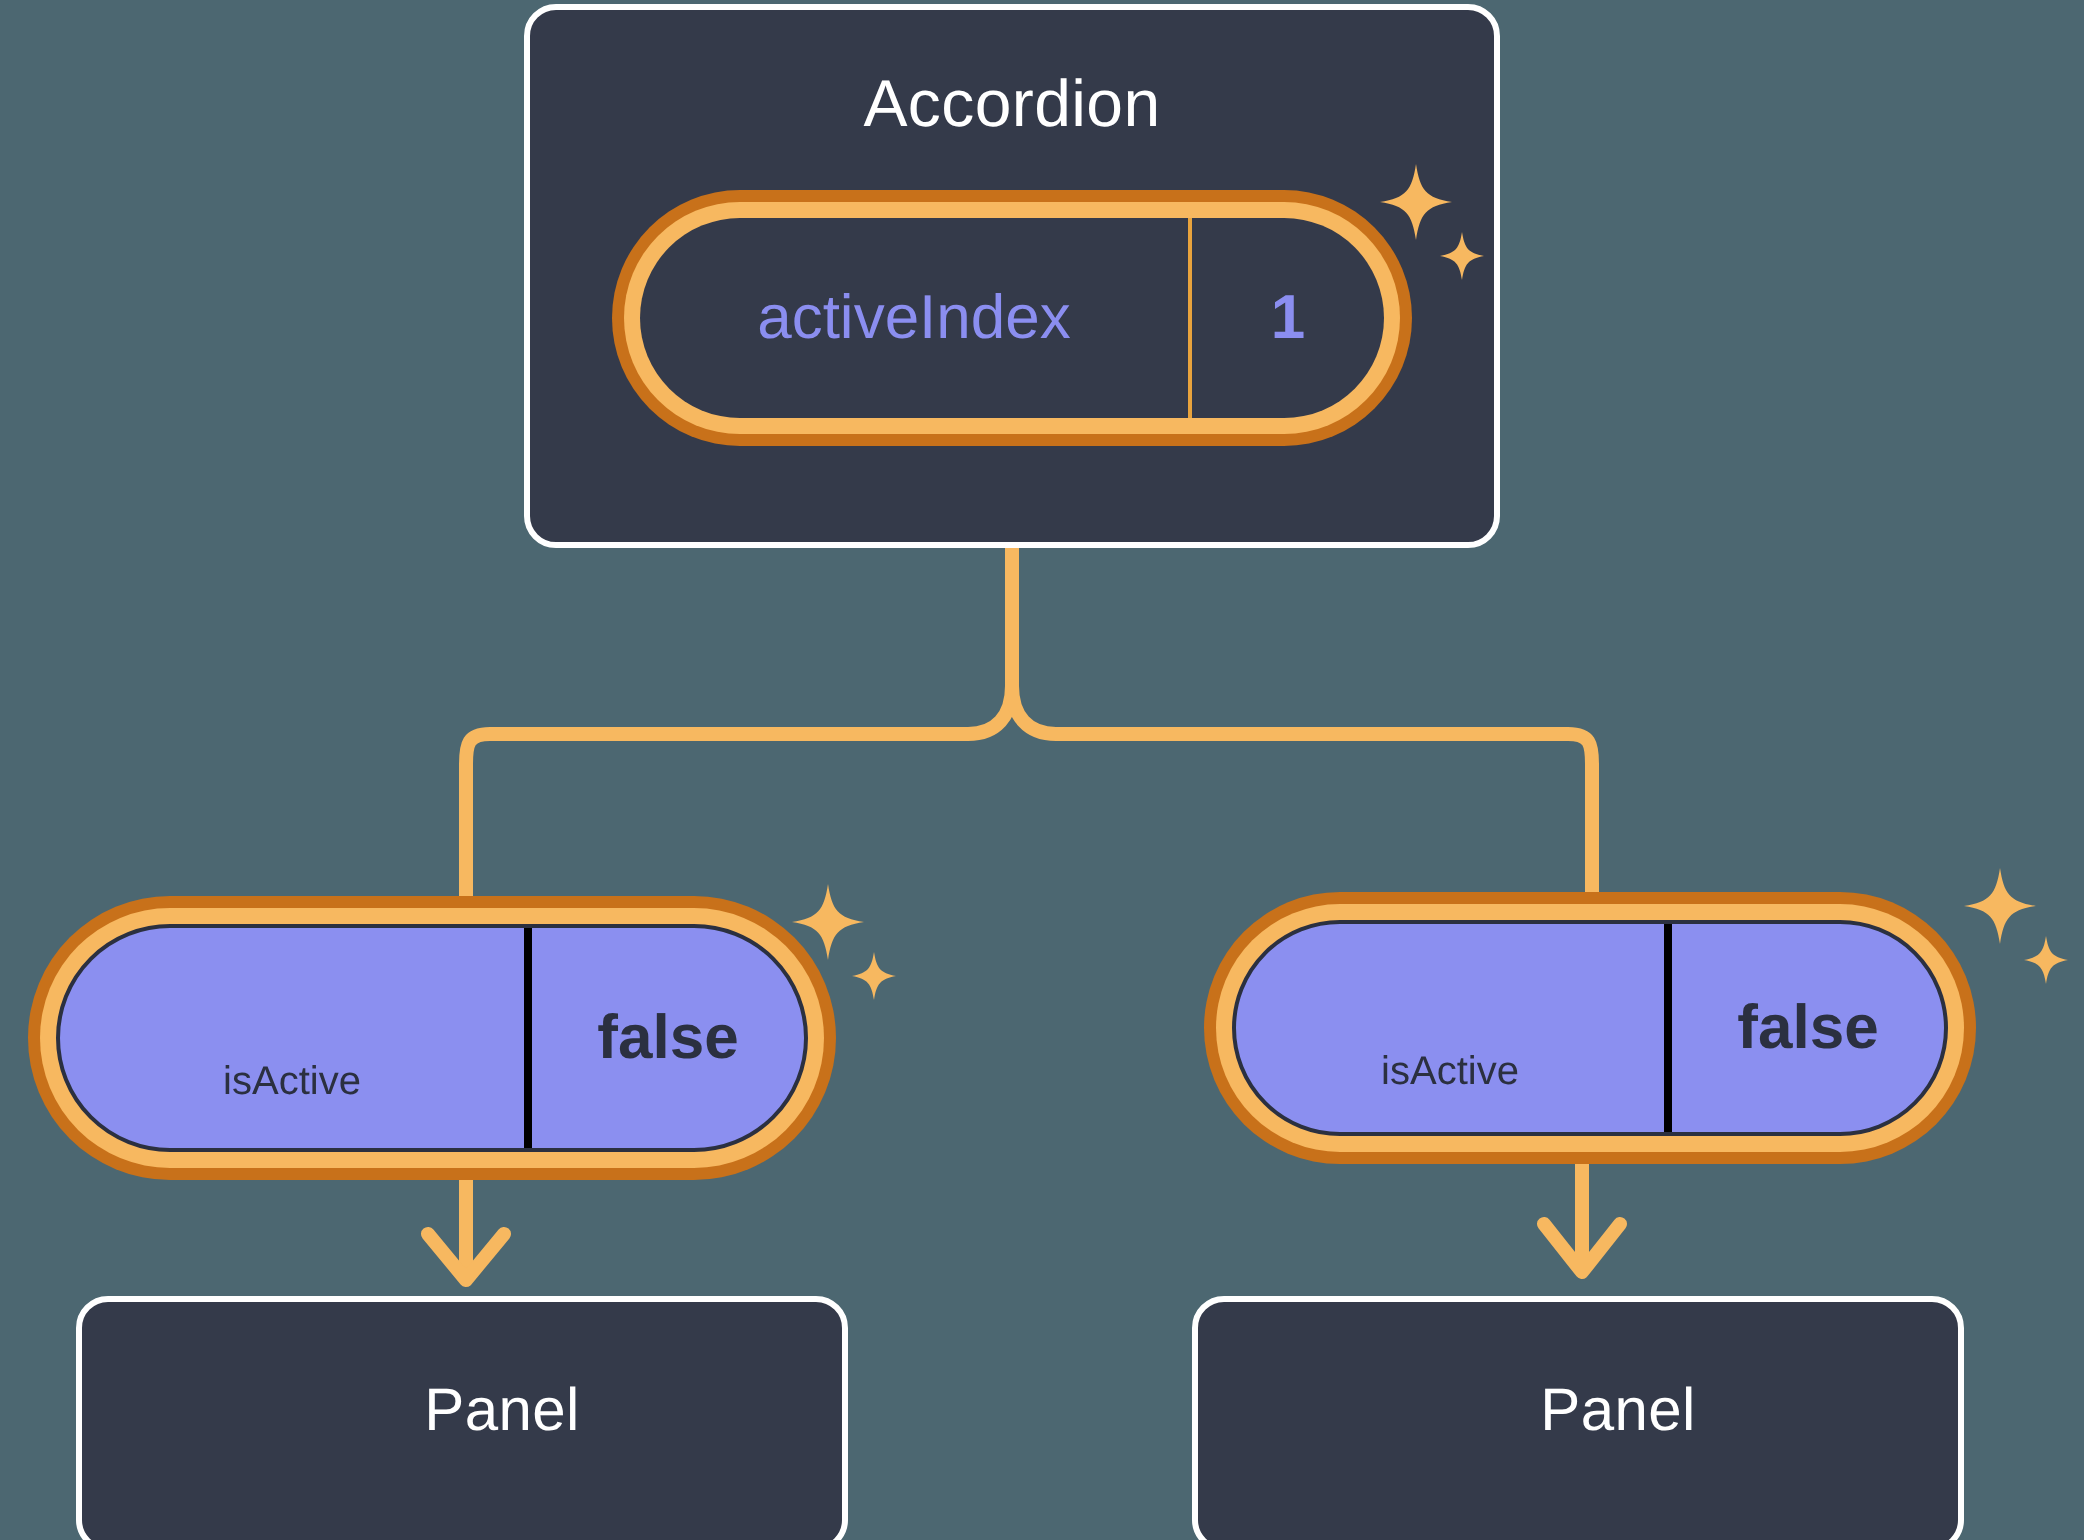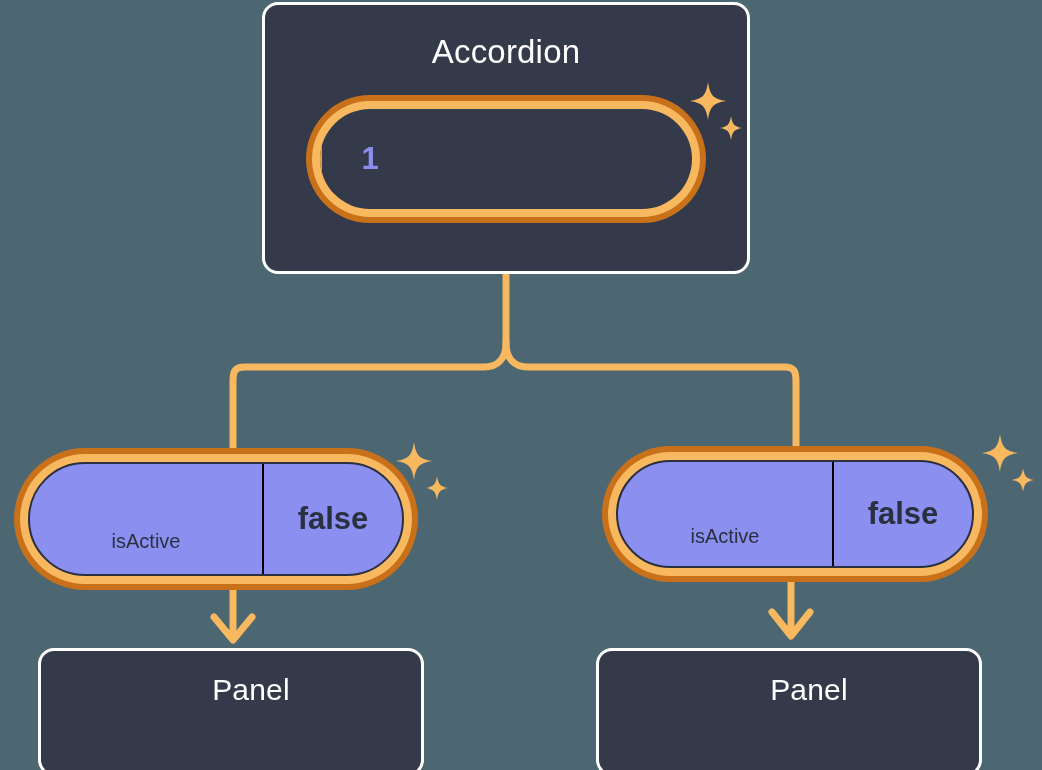--- a/index.html
+++ b/index.html
@@ -59,21 +59,21 @@
   }
 
   .panel-card {
     top: 648px;
     width: 386px;
     height: 128px;
   }
   #panel-left  { left: 38px; }
   #panel-right { left: 596px; }
   .panel-card .card-title {
-    top: 22px;
+    top: 38px;
     font-size: 30px;
     margin-left: 40px;
   }
 
   
   .pill-wrap {
     position: absolute;
   }
   
   .pill-ring-outer {
@@ -148,21 +148,21 @@
     color: #2b3040;
     font-size: 20px;
     font-weight: 400;
     padding: 0 20px;
     margin-top: 44px;
   }
   .pill-body.purple .pill-val {
     color: #2b3040;
     font-size: 31px;
     font-weight: 700;
-    border-left: 2px solid #000000;
+    border-left: 4px solid #000000;
     padding: 0 22px;
     min-width: 140px;
   }
 
   
   #pill-active-index {
     left: 306px;
     top: 95px;
     width: 400px;
     height: 128px;
@@ -219,20 +219,21 @@
   </svg>
 
   <div class="card" id="accordion-card">
     <div class="card-title">Accordion</div>
   </div>
 
   <div class="pill-wrap" id="pill-active-index">
     <div class="pill-ring-outer"></div>
     <div class="pill-ring-inner"></div>
     <div class="pill-body dark">
+      <div class="pill-key">activeIndex</div>
       <div class="pill-val">1</div>
     </div>
   </div>
 
   <svg class="sparkle-group" id="sparkle-accordion" width="60" height="70" viewBox="0 0 60 70">
     <path fill="#f7b860" d="M22,0 C24,13 27,17 40,19 C27,21 24,25 22,38 C20,25 17,21 4,19 C17,17 20,13 22,0 Z"></path>
     <path fill="#f7b860" d="M45,34 C46.3,42 48,44.5 56,46 C48,47.5 46.3,50 45,58 C43.7,50 42,47.5 34,46 C42,44.5 43.7,42 45,34 Z"></path>
   </svg>
 
   <div class="pill-wrap" id="pill-is-active-left">

